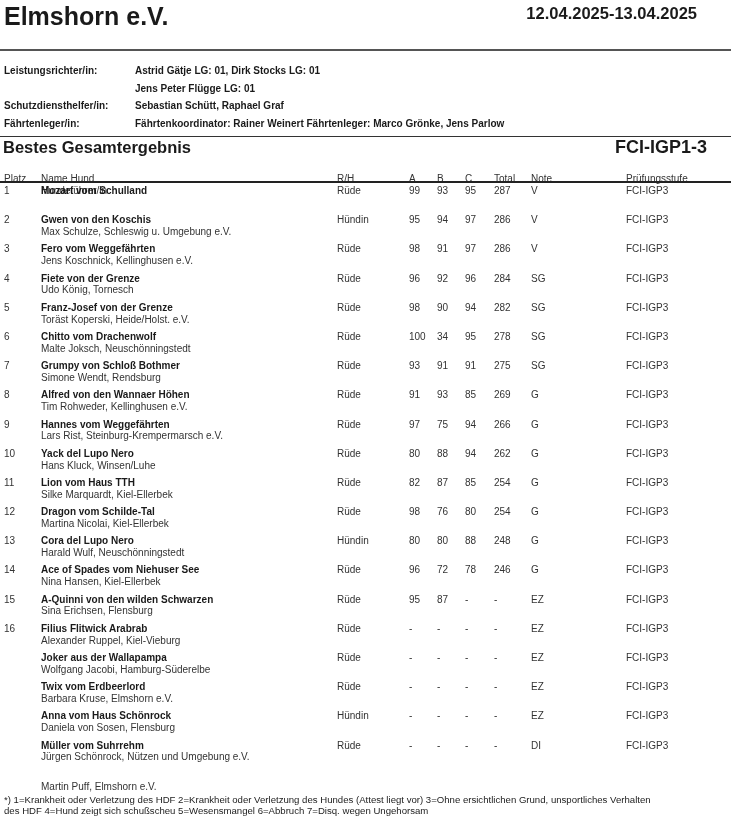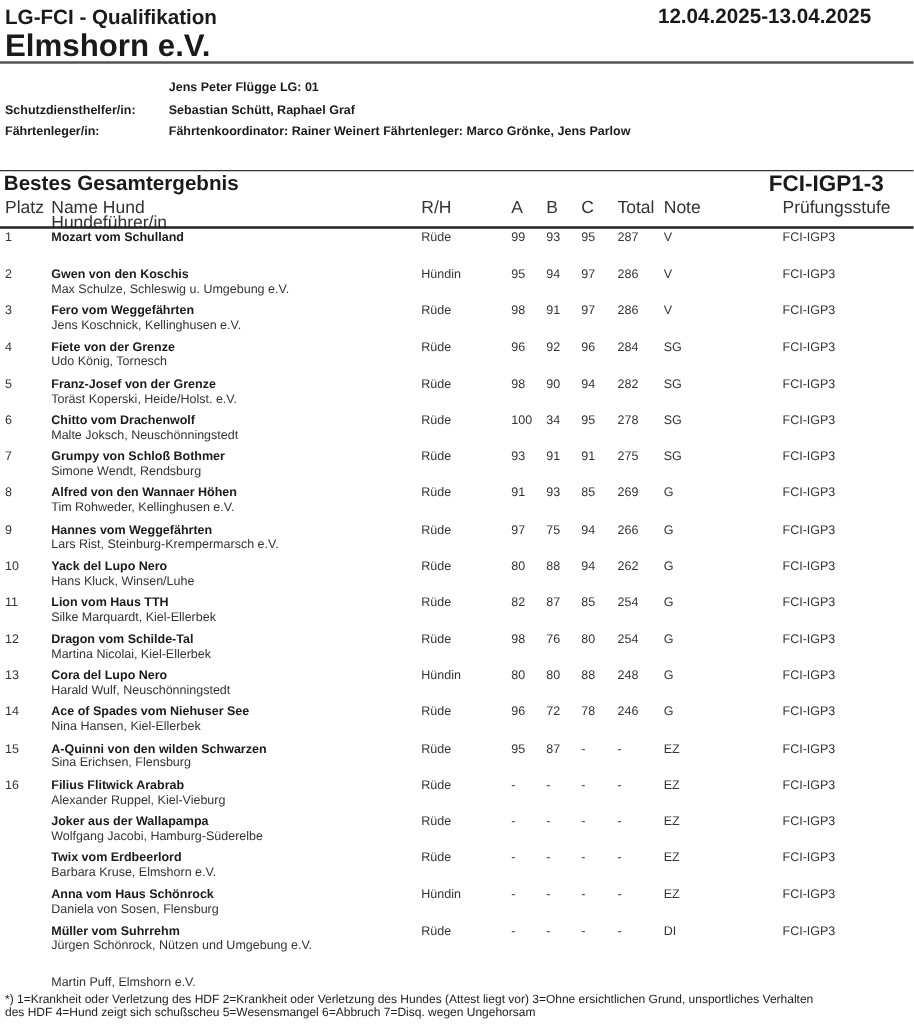--- a/index.html
+++ b/index.html
@@ -14,21 +14,21 @@
 
     .meta { position: absolute; left: 4px; top: 62px; font-size: 10px; font-weight: bold; }
     .meta-row { display: flex; height: 17.5px; align-items: center; }
     .meta-label { width: 131px; }
     .meta-val { white-space: nowrap; }
 
     .rule-section { position: absolute; left: 0; right: 0; top: 136px; height: 1px; background: #333; }
     .section-title { position: absolute; left: 3px; top: 137px; font-size: 16.5px; font-weight: bold; line-height: 20px; }
     .section-code { position: absolute; right: 24px; top: 137px; font-size: 18px; font-weight: bold; line-height: 20px; }
 
-    .head { position: absolute; left: 0; top: 156px; width: 646px; height: 26px; font-size: 14px; color: #333; }
+    .head { position: absolute; left: 0; top: 172px; width: 646px; height: 26px; font-size: 10px; color: #333; }
     .head span { position: absolute; top: 1px; }
     .head .h2 { top: 13px; }
     .rule-head { position: absolute; left: 0; right: 0; top: 181px; height: 2px; background: #222; }
 
     .rows { position: absolute; left: 0; top: 184px; width: 731px; }
     .row { position: relative; height: 29.2px; font-size: 10px; color: #333; }
     .row span { position: absolute; top: 1px; white-space: nowrap; }
     .row .dog { font-weight: bold; color: #1a1a1a; }
     .row .handler { top: 13px; margin-top: 29px; }
 
@@ -41,27 +41,30 @@
     .c-total { left: 494px; }
     .c-note { left: 531px; }
     .c-stufe { left: 626px; }
 
     .footer { position: absolute; left: 4px; top: 794px; width: 727px; font-size: 9.6px; line-height: 11px; color: #222; }
   </style>
 </head>
 <body>
 
 <div class="title-block">
-  <div class="title-line">LG-FCI - Qualifikation</div>
   <div class="title-line big">Elmshorn e.V.</div>
 </div>
 <div class="date-range">12.04.2025-13.04.2025</div>
 <div class="rule-top"></div>
 
 <div class="meta">
+  <div class="meta-row">
+    <span class="meta-label">Leistungsrichter/in:</span>
+    <span class="meta-val">Astrid Gätje LG: 01, Dirk Stocks LG: 01</span>
+  </div>
   <div class="meta-row">
     <span class="meta-label"></span>
     <span class="meta-val">Jens Peter Flügge LG: 01</span>
   </div>
   <div class="meta-row">
     <span class="meta-label">Schutzdiensthelfer/in:</span>
     <span class="meta-val">Sebastian Schütt, Raphael Graf</span>
   </div>
   <div class="meta-row">
     <span class="meta-label">Fährtenleger/in:</span>

